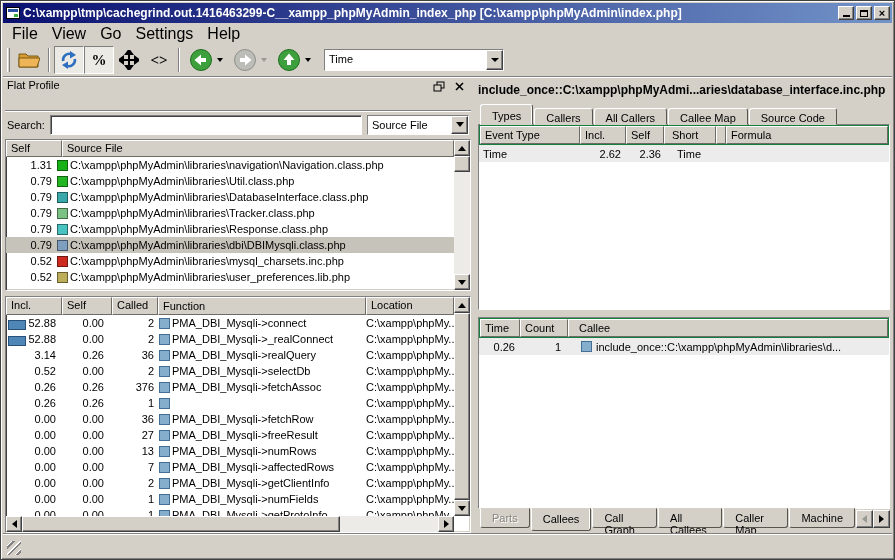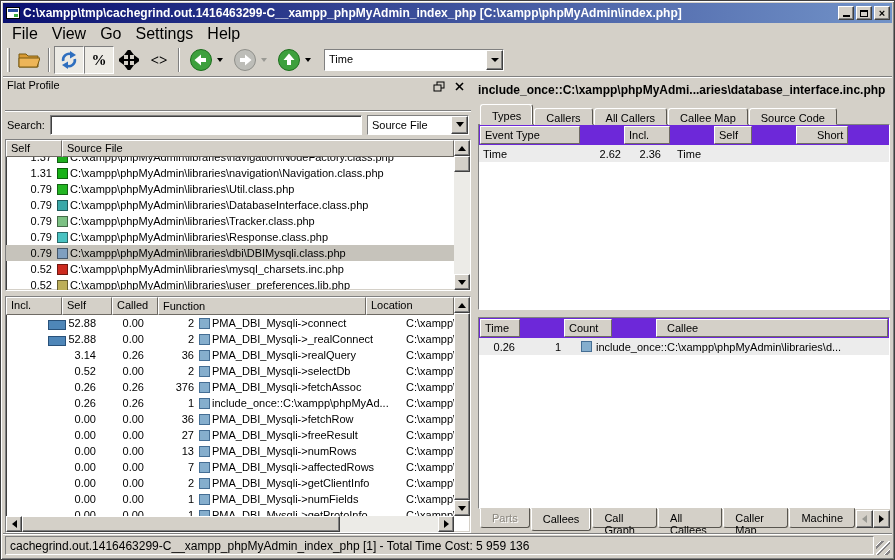--- a/index.html
+++ b/index.html
@@ -76,21 +76,21 @@
   .tri-left { width:0;height:0;border-top:4px solid transparent;border-bottom:4px solid transparent;border-right:5px solid #000; }
   .tri-right { width:0;height:0;border-top:4px solid transparent;border-bottom:4px solid transparent;border-left:5px solid #000; }
   .tri-left.dis { border-right-color:#9a9a94; }
 
   .hsplit { height:5px; flex:0 0 auto; }
 
   
   .functable { flex:1; display:flex; flex-direction:column; position:relative; overflow:hidden; }
   .ft-head { display:flex; height:18px; margin-right:16px; flex:0 0 auto; background:#d4d0c8; }
   .ft-body { flex:1; overflow:hidden; margin-right:16px; }
-  .trow { display:flex; height:16px; align-items:center; white-space:nowrap;margin-left:40px; }
+  .trow { display:flex; height:16px; align-items:center; white-space:nowrap; }
   .c-incl { width:56px; flex:0 0 auto; text-align:right; padding-right:6px; position:relative; }
   .c-self { width:50px; flex:0 0 auto; text-align:right; padding-right:8px; }
   .c-called { width:46px; flex:0 0 auto; text-align:right; padding-right:4px; }
   .c-fn { width:208px; flex:0 0 auto; display:flex; align-items:center; overflow:hidden; }
   .c-loc { flex:1; overflow:hidden; }
   .fnsq { width:11px; height:11px; background:#85aecd; border:1px solid #456e94; margin:0 2px 0 1px; flex:0 0 auto; }
   .costbar { position:absolute; left:2px; top:3px; width:18px; height:10px; background:#4e86b8; border:1px solid #28517a; }
   .ft-vscroll { position:absolute; top:0; right:0; bottom:16px; width:16px; background:#ecebe7; display:flex; flex-direction:column; }
   .hscroll { height:16px; margin-right:16px; background:#ecebe7; display:flex; flex:0 0 auto; }
   .hthumb { background:#d4d0c8; border:1px solid; border-color:#fff #404040 #404040 #fff; box-shadow:inset -1px -1px 0 #808080; height:16px; }
@@ -106,21 +106,21 @@
   .tab.active { height:21px; top:1px; z-index:3; padding-top:5px; box-shadow:-1px 0 0 #fff inset; }
   .tabbar.bottom { align-items:flex-start; height:24px; }
   .tab.btab { border-color:#d4d0c8 #58554f #58554f #fff; border-radius:0 0 3px 3px; top:-1px; height:20px; }
   .tab.btab.active { height:23px; padding-top:4px; }
   .tab.disabled { color:#8a867e; text-shadow:1px 1px 0 #fff; }
   .tabscroll { margin-left:auto; display:flex; flex:0 0 auto; margin-top:1px; }
   .tabscroll .sbtn { width:17px; height:18px; }
 
   .types-frame { height:186px; flex:0 0 auto; display:flex; flex-direction:column; z-index:1; }
   .callees-frame { flex:1; display:flex; flex-direction:column; }
-  .dt-head { display:flex; height:20px; flex:0 0 auto; background:#6d28d9; padding:1px;gap:44px; }
+  .dt-head { display:flex; height:20px; flex:0 0 auto; background:#15803d; padding:1px; }
   .dt-head .hcell { height:18px; padding-top:2px; }
   .drow { display:flex; height:17px; align-items:center; background:#ececec; white-space:nowrap; flex:0 0 auto; }
   .fill-white { flex:1; background:#fff; }
 
   .ec-type { width:100px; flex:0 0 auto; padding-left:4px; }
   .ec-incl { width:46px; flex:0 0 auto; text-align:right; padding-right:4px; }
   .ec-self { width:38px; flex:0 0 auto; text-align:right; padding-right:2px; }
   .ec-short { width:52px; flex:0 0 auto; padding-left:14px; }
   .ec-spacer { width:9px; flex:0 0 auto; }
   .ec-formula { flex:1; padding-left:4px; }
@@ -271,25 +271,20 @@
             </span>
         </span>
       </div>
 
       <div class="panel-sunken filelist">
         <div class="hdr-row" style="margin-right:16px;">
           <span class="hcell fl-col-self">Self</span>
           <span class="hcell fl-col-file">Source File</span>
         </div>
         <div class="list-body">
-            <div class="frow clip-top">
-              <span class="fself">1.37</span>
-              <span class="csq" style="background: rgb(31, 174, 31);"></span>
-              <span class="fpath">C:\xampp\phpMyAdmin\libraries\navigation\NodeFactory.class.php</span>
-            </div>
             <div class="frow">
               <span class="fself">1.31</span>
               <span class="csq" style="background: rgb(23, 177, 23);"></span>
               <span class="fpath">C:\xampp\phpMyAdmin\libraries\navigation\Navigation.class.php</span>
             </div>
             <div class="frow">
               <span class="fself">0.79</span>
               <span class="csq" style="background: rgb(35, 181, 35);"></span>
               <span class="fpath">C:\xampp\phpMyAdmin\libraries\Util.class.php</span>
             </div>
@@ -396,21 +391,20 @@
                 <span>PMA_DBI_Mysqli-&gt;fetchAssoc</span>
               </span>
               <span class="c-loc">C:\xampp\phpMy...</span>
             </div>
             <div class="trow">
               <span class="c-incl">0.26</span>
               <span class="c-self">0.26</span>
               <span class="c-called">1</span>
               <span class="c-fn">
                 <span class="fnsq"></span>
-                <span>include_once::C:\xampp\phpMyAd...</span>
               </span>
               <span class="c-loc">C:\xampp\phpMy...</span>
             </div>
             <div class="trow">
               <span class="c-incl">0.00</span>
               <span class="c-self">0.00</span>
               <span class="c-called">36</span>
               <span class="c-fn">
                 <span class="fnsq"></span>
                 <span>PMA_DBI_Mysqli-&gt;fetchRow</span>
@@ -511,21 +505,21 @@
           <span class="tab">All Callers</span>
           <span class="tab">Callee Map</span>
           <span class="tab">Source Code</span>
         </div>
 
       <div class="panel-sunken types-frame">
         <div class="dt-head">
           <span class="hcell ec-type">Event Type</span>
           <span class="hcell ec-incl" style="text-align:left;">Incl.</span>
           <span class="hcell ec-self" style="text-align:left;">Self</span>
-          <span class="hcell ec-short" style="padding-left:20px;">Short</span>
+          <span class="hcell ec-short" style="padding-left:7px;">Short</span>
           <span class="hcell ec-spacer"></span>
           <span class="hcell ec-formula">Formula</span>
         </div>
         <div class="drow">
           <span class="ec-type">Time</span>
           <span class="ec-incl">2.62</span>
           <span class="ec-self">2.36</span>
           <span class="ec-short">Time</span>
           <span class="ec-spacer"></span>
           <span class="ec-formula"></span>
@@ -565,16 +559,15 @@
             </span>
             <span class="sbtn">
               <span class="tri-right"></span>
             </span>
           </span>
         </div>
     </div>
   </div>
 
   <div class="statusbar">
-    <span class="status-msg">cachegrind.out.1416463299-C__xampp_phpMyAdmin_index_php [1] - Total Time Cost: 5 959 136</span>
     <span class="grip"></span>
   </div>
 </div>
 
 </body></html>

